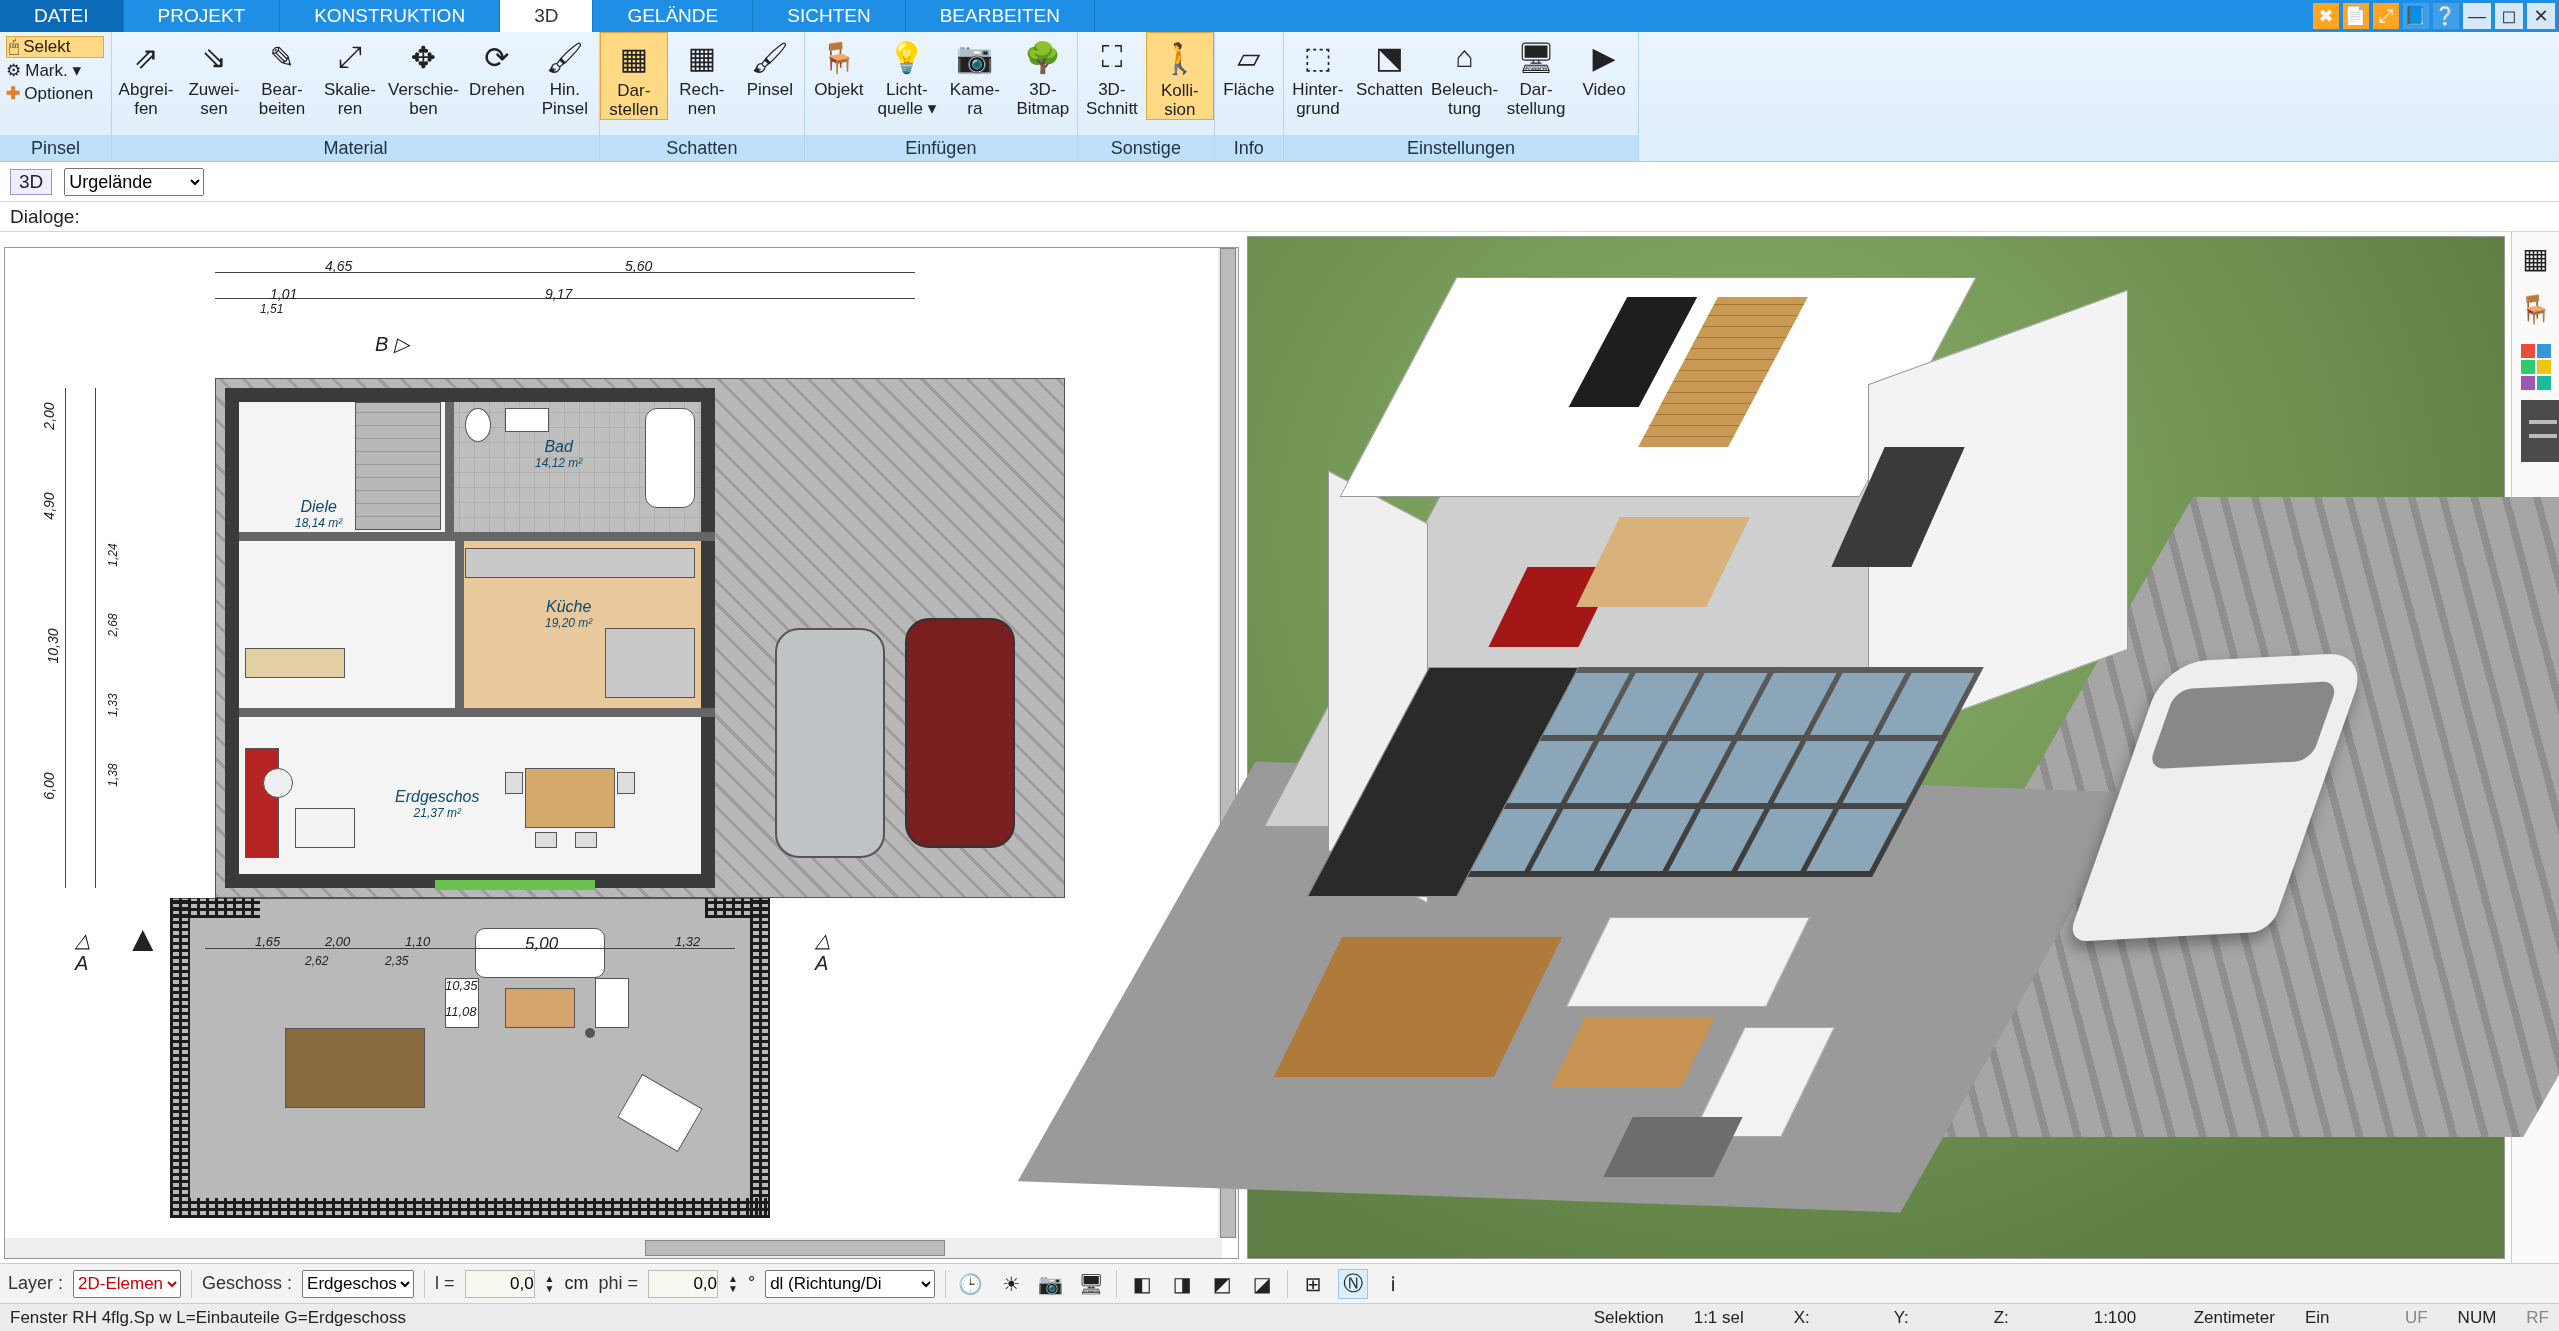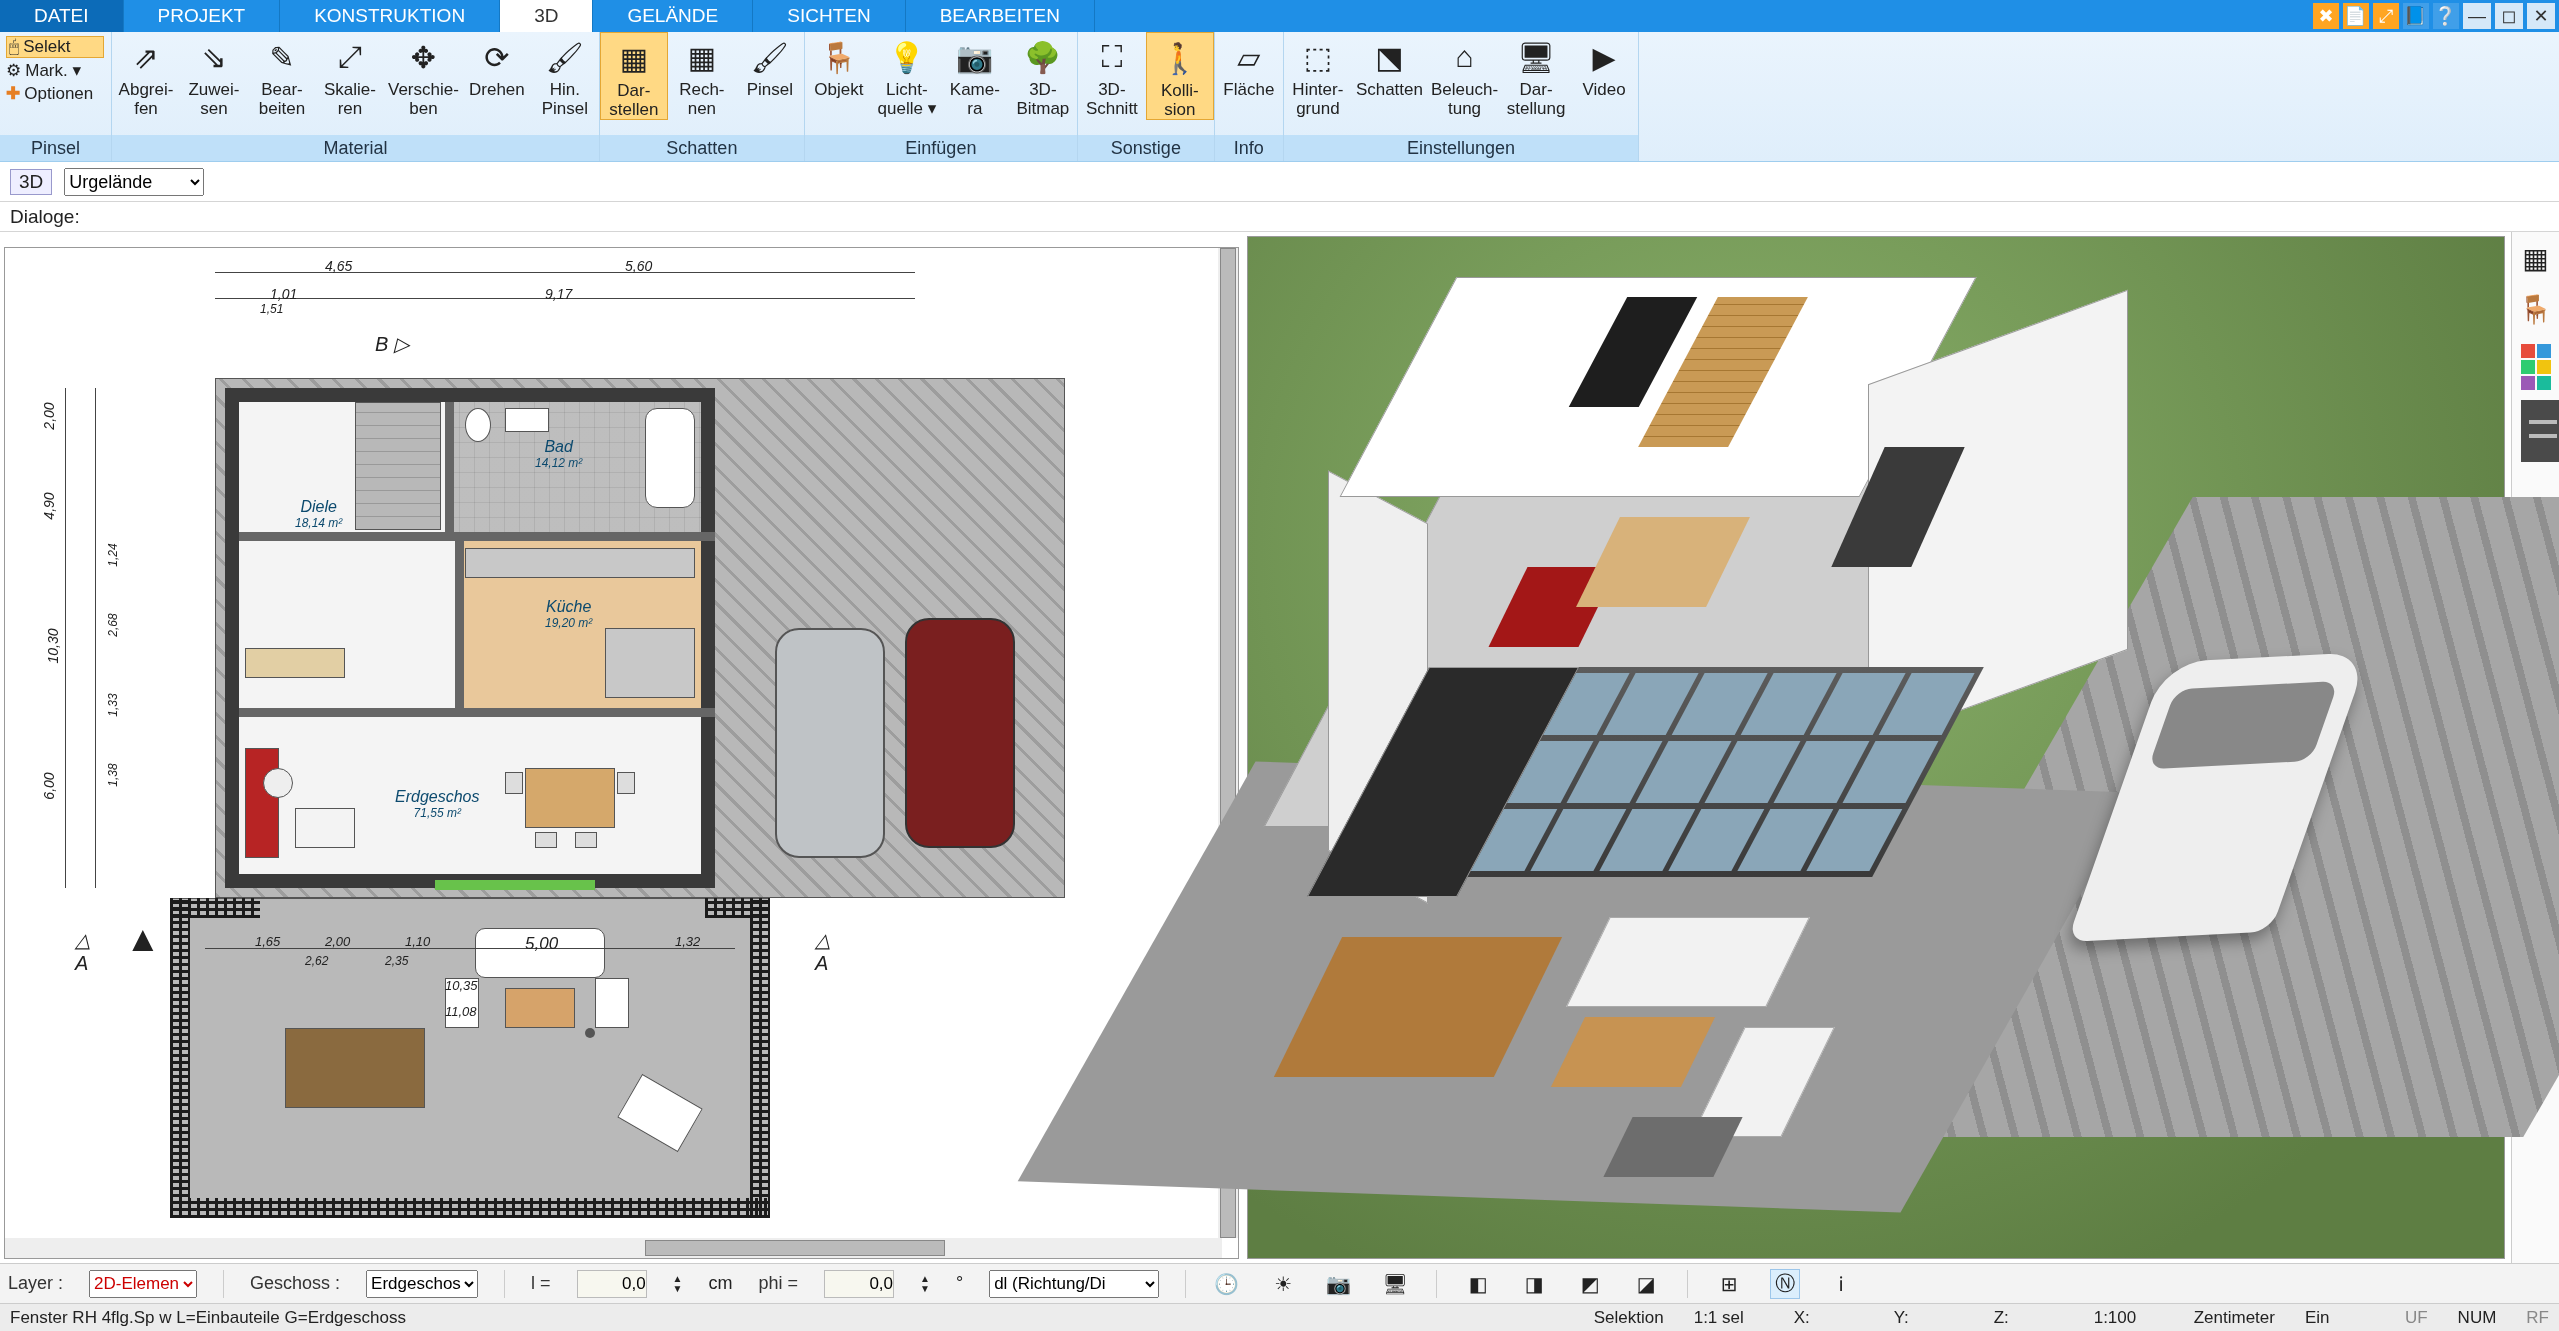--- a/index.html
+++ b/index.html
@@ -90,21 +90,21 @@
 .glazing i { background: #8aa6b8; }
 .obj3d { position: absolute; }
 .caricon { position: absolute; width: 200px; height: 280px; background: #eee; border-radius: 40px 40px 20px 20px; transform: skewX(-22deg) rotate(-3deg); box-shadow: 0 8px 14px rgba(0,0,0,.35); }
 .caricon::before { content:""; position:absolute; top:28px; left:20px; right:20px; height:80px; background:#888; border-radius:16px; }
 
 #panel-grip { position: absolute; right: -6px; top: 400px; width: 44px; height: 62px; background: #4a4a4a; cursor: pointer; }
 #panel-grip::before, #panel-grip::after { content:""; position:absolute; left:8px; right:8px; height:4px; background:#bbb; }
 #panel-grip::before { top: 20px; } #panel-grip::after { top: 34px; }
 
 
-#toolbar2 { height: 40px; display: flex; align-items: center; gap: 26px; padding: 0 8px; background: #f3f3f3; border-top: 1px solid #ccc; font-size: 18px; }
+#toolbar2 { height: 40px; display: flex; align-items: center; gap: 10px; padding: 0 8px; background: #f3f3f3; border-top: 1px solid #ccc; font-size: 18px; }
 #toolbar2 label { color: #333; }
 #toolbar2 .red { color: #c00; }
 #toolbar2 select, #toolbar2 input { font-size: 17px; height: 28px; }
 #toolbar2 input[type=text] { width: 70px; text-align: right; background: #f7f7ef; border: 1px solid #bbb; }
 #toolbar2 .sep { width: 1px; height: 28px; background: #ccc; }
 #toolbar2 .bicon { width: 30px; height: 30px; display: inline-flex; align-items: center; justify-content: center; font-size: 20px; border: 1px solid transparent; cursor: pointer; }
 #toolbar2 .bicon.t { border: 1px solid #9cc6ea; background: #dbeefc; }
 
 #statusbar { height: 28px; display: flex; align-items: center; gap: 30px; padding: 0 10px; background: #ececec; border-top: 1px solid #ccc; font-size: 17px; }
 #statusbar .spacer { flex: 1; }
@@ -345,21 +345,21 @@
       <div class="room-lab" style="left:290px;top:250px"><span>Diele</span><small>18,14 m²</small></div>
       <div style="position:absolute;left:350px;top:154px;width:86px;height:128px;background:repeating-linear-gradient(0deg,#b8b8b8 0 12px,#999 12px 13px);border:1px solid #555"></div>
 
       <div class="wood" style="left:450px;top:293px;width:246px;height:170px"></div>
       <div class="iwallV" style="left:450px;top:293px;height:170px"></div>
       <div class="iwallH" style="left:234px;top:460px;width:476px"></div>
       <div class="room-lab" style="left:540px;top:350px"><span>Küche</span><small>19,20 m²</small></div>
       <div class="furn" style="left:460px;top:300px;width:230px;height:30px;background:#c8c8c8"></div>
       <div class="furn" style="left:600px;top:380px;width:90px;height:70px;background:#c8c8c8"></div>
 
-      <div class="room-lab" style="left:390px;top:540px"><span>Erdgeschos</span><small>71,55 m²</small></div>
+      <div class="room-lab" style="left:390px;top:540px"><span>Erdgeschos</span><small>21,37 m²</small></div>
       <div class="furn sofa" style="left:240px;top:500px;width:34px;height:110px"></div>
       <div class="furn" style="left:290px;top:560px;width:60px;height:40px;background:#f3f3f3"></div>
       <div class="furn" style="left:258px;top:520px;width:30px;height:30px;border-radius:50%;background:#eee"></div>
       <div class="furn chair" style="left:520px;top:520px;width:90px;height:60px"></div>
       <div class="furn" style="left:500px;top:524px;width:18px;height:22px"></div>
       <div class="furn" style="left:612px;top:524px;width:18px;height:22px"></div>
       <div class="furn" style="left:530px;top:584px;width:22px;height:16px"></div>
       <div class="furn" style="left:570px;top:584px;width:22px;height:16px"></div>
       <div class="furn" style="left:240px;top:400px;width:100px;height:30px;background:#e2cfa4"></div>
 

